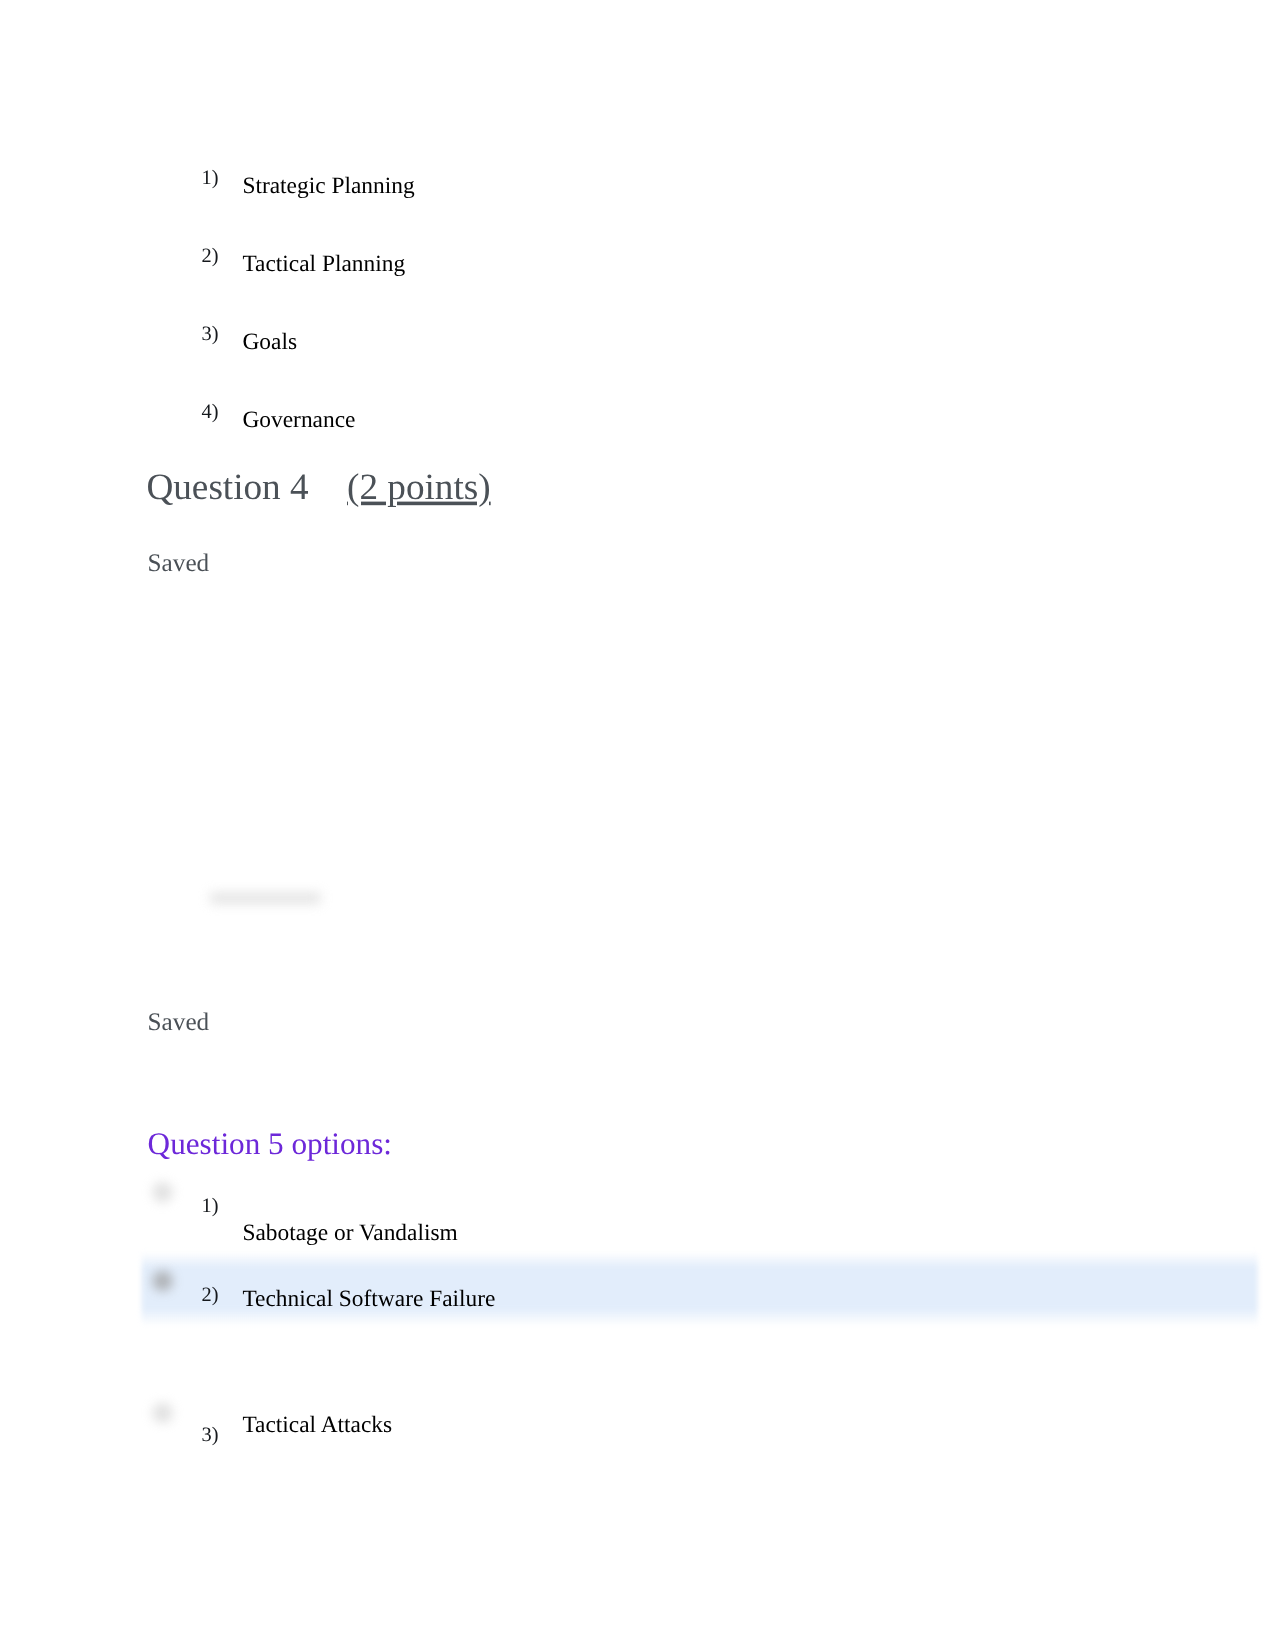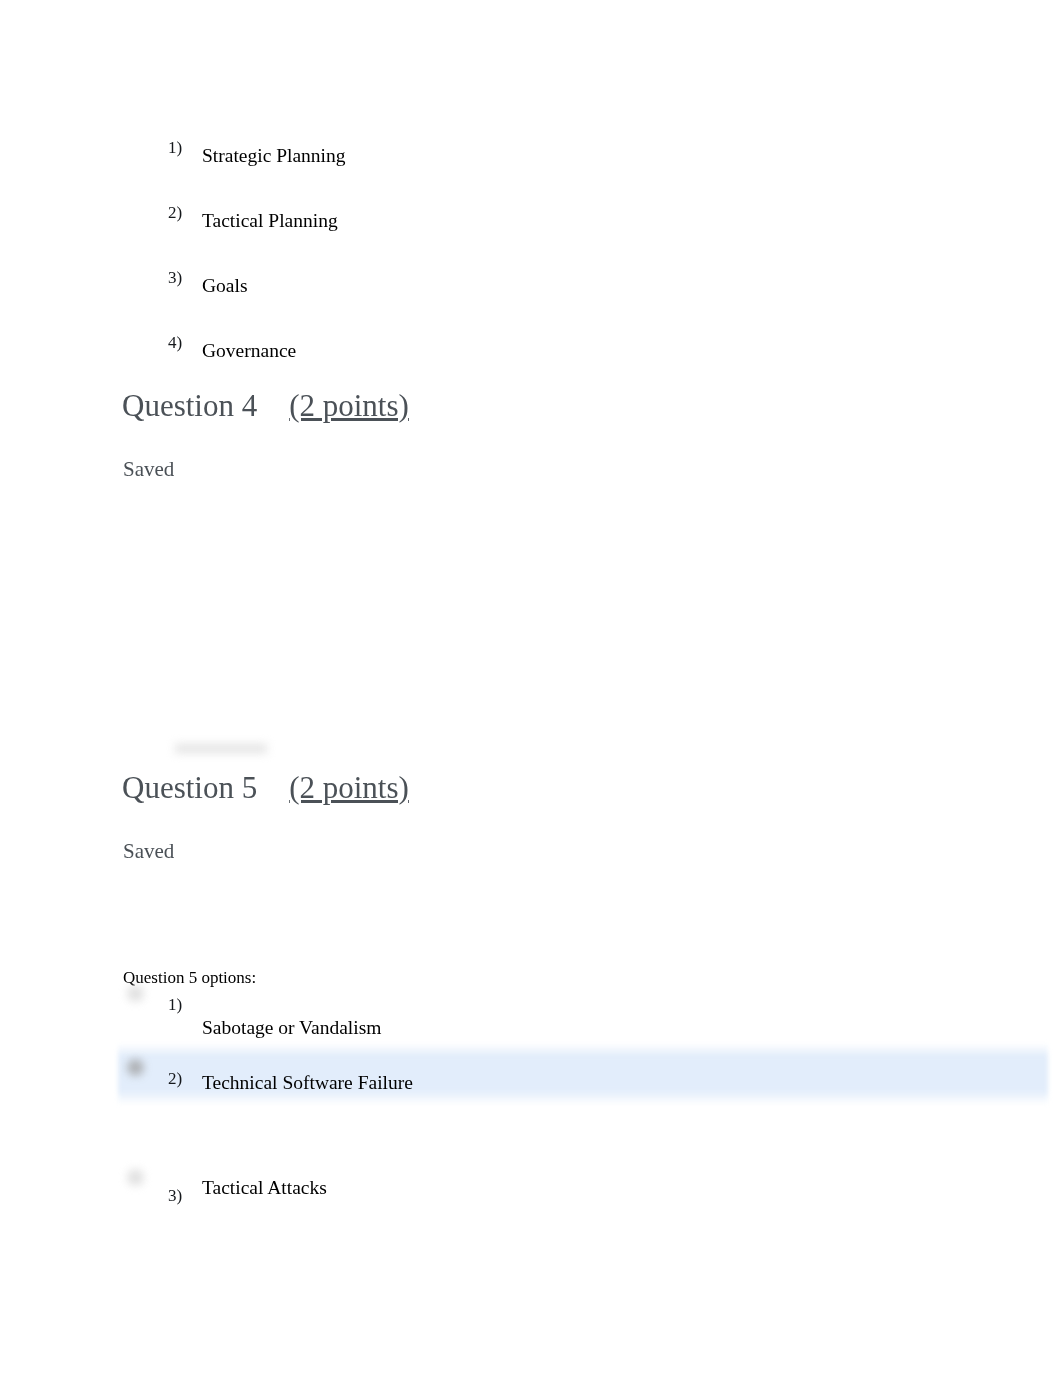--- a/index.html
+++ b/index.html
@@ -78,24 +78,23 @@
     position: absolute;
     left: 123px;
     width: 700px;
     font-size: 21.5px;
     line-height: 30px;
     color: #3f454b;
   }
   .q-options-label {
     position: absolute;
     left: 123px;
-    font-size: 17px;
-    line-height: 1;
-    color: #000000;
-    margin-top: 28px;
+    font-size: 26px;
+    line-height: 1;
+    color: #6d28d9;
   }
 
   
   .smudge {
     position: absolute;
     left: 175px;
     top: 744px;
     width: 92px;
     height: 9px;
     background: #d8d8d8;
@@ -184,23 +183,20 @@
     </div>
   </div>
 
   <div class="q-header" style="top:390px;">
     <span>Question 4</span><span class="q-points">(2 points)</span>
   </div>
   <div class="q-status" style="top:459px;">Saved</div>
 
   <div class="smudge"></div>
 
-  <div class="q-header" style="top:772px;">
-    <span>Question 5</span><span class="q-points">(2 points)</span>
-  </div>
   <div class="q-status" style="top:841px;">Saved</div>
   <div class="q-options-label" style="top:941px;">Question 5 options:</div>
 
   <div class="opt-list">
     <div class="opt-row r1">
 
       <div class="opt-radio"></div>
       <span class="opt-marker">1)</span>
       <span class="opt-label">Sabotage or Vandalism</span>
     </div>

